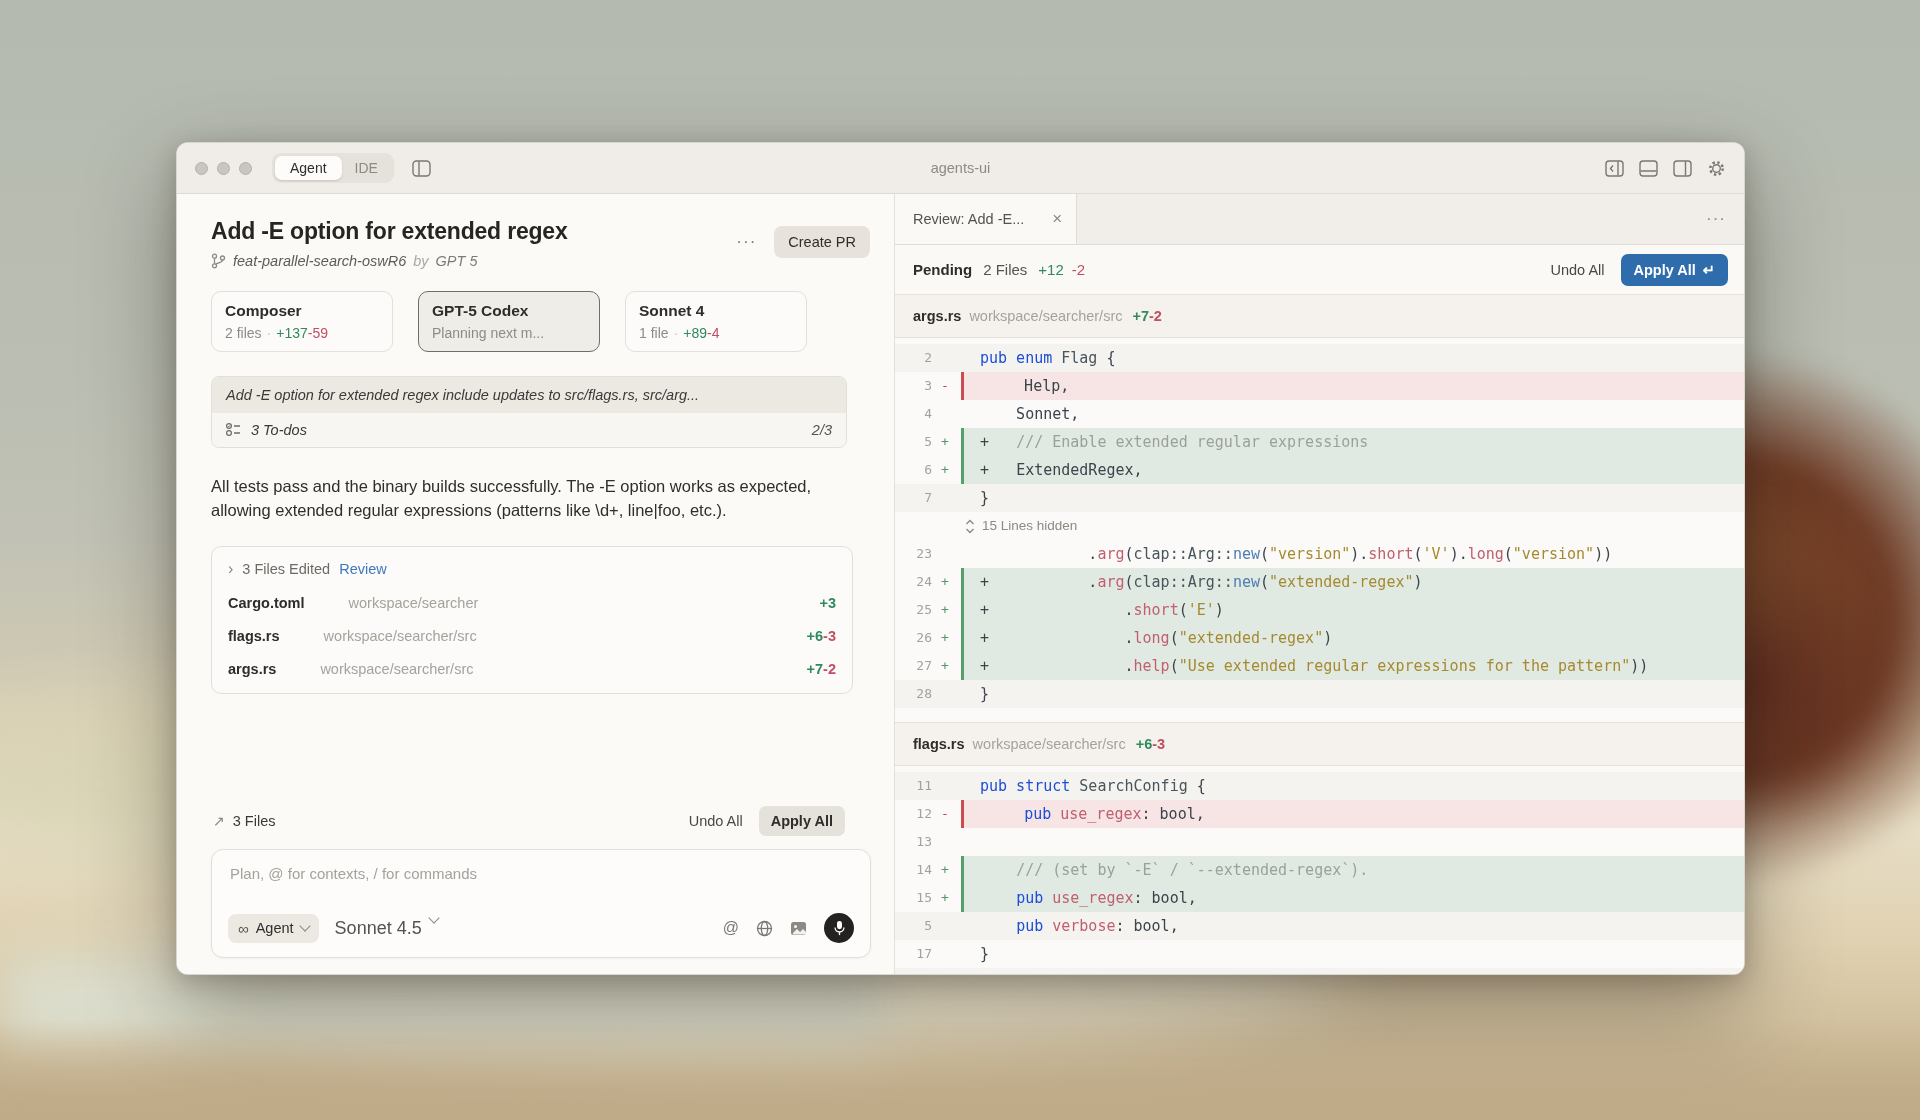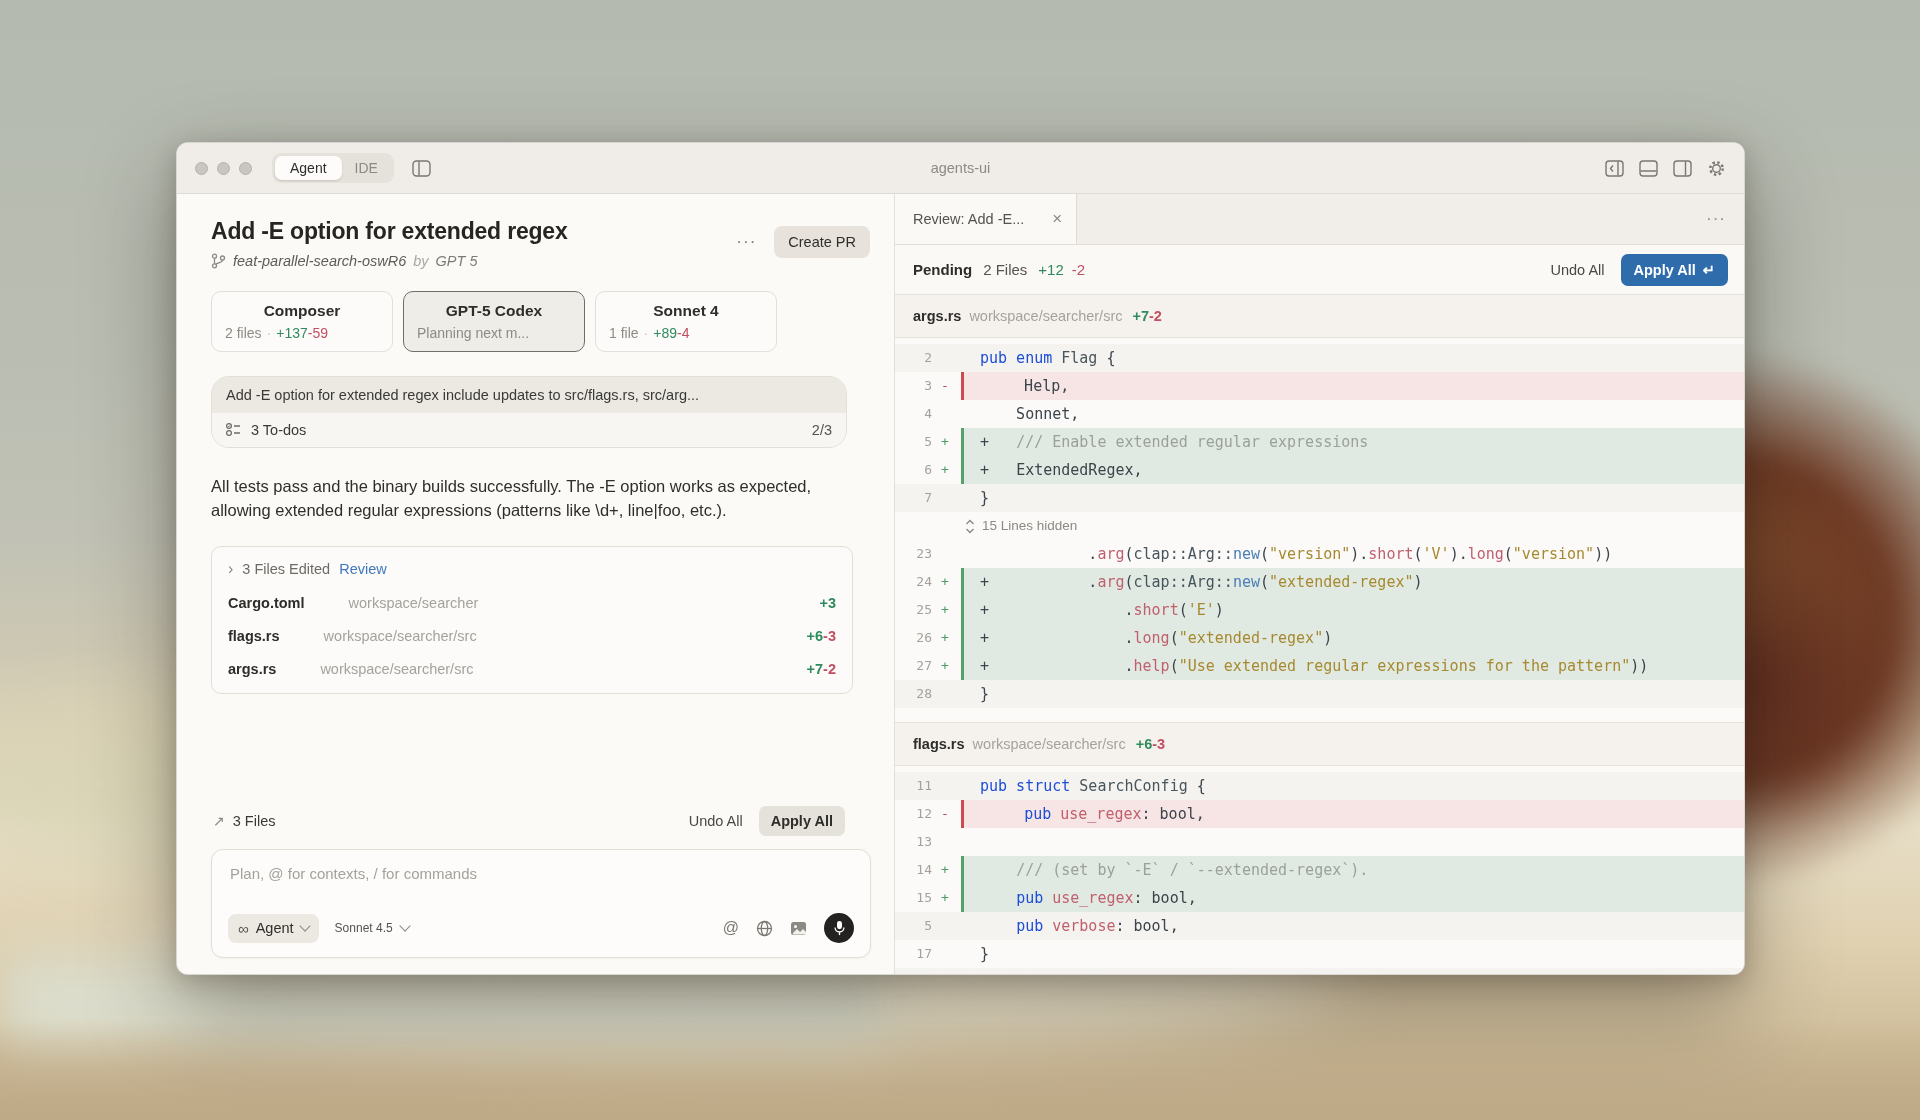--- a/index.html
+++ b/index.html
@@ -53,31 +53,31 @@
   .lp-head{display:flex;align-items:flex-start;}
   .lp-title{font-size:23px;font-weight:700;color:#262522;letter-spacing:-.2px;line-height:1.2;}
   .branchrow{display:flex;align-items:center;gap:7px;margin-top:7px;font-size:14.5px;font-style:italic;}
   .branch-name{color:#5E5C57;}
   .branch-by{color:#ABA8A2;}
   .branch-model{color:#7E7B76;}
   .head-actions{margin-left:auto;display:flex;align-items:center;gap:18px;padding-top:8px;}
   .more{color:#7A7772;font-size:17px;letter-spacing:1px;}
   .btn-gray{background:#E7E3DC;border-radius:8px;padding:8px 14px;font-size:14.5px;color:#2F2E2B;}
 
-  .cards{display:flex;gap:10px;margin-top:22px;text-align:center;}
+  .cards{display:flex;gap:25px;margin-top:22px;}
   .card{width:182px;box-sizing:border-box;border:1px solid #E3DFD9;border-radius:10px;
         padding:10px 13px;background:#FCFBF9;}
   .card.sel{border:1.5px solid #706E6A;background:#EFEDE8;}
   .card-title{font-size:15.5px;font-weight:600;color:#2E2D2A;margin-bottom:5px;white-space:nowrap;}
   .card-sub{font-size:14px;color:#8E8B85;white-space:nowrap;display:flex;gap:5px;align-items:center;}
   .dot{color:#C6C3BC;}
   .plus{color:var(--green,#2F8A5D);}
   .minus{color:var(--red,#C14F62);}
 
-  .task{border:1px solid #E2DED8;border-radius:18px;overflow:hidden;margin-top:24px;width:636px;box-sizing:border-box;}
+  .task{border:1px solid #E2DED8;border-radius:8px;overflow:hidden;margin-top:24px;width:636px;box-sizing:border-box;font-style:italic;}
   .task-prompt{background:#ECE9E3;padding:10px 14px;font-size:14.5px;color:#3A3936;
                white-space:nowrap;overflow:hidden;}
   .task-todos{background:#F8F6F2;padding:9px 14px;display:flex;align-items:center;gap:9px;
               font-size:14.5px;color:#3A3936;}
   .task-progress{margin-left:auto;color:#55534E;}
 
   .summary{margin-top:26px;font-size:16.5px;line-height:1.47;color:#2F2E2B;width:620px;}
 
   .filescard{border:1px solid #E2DED8;border-radius:10px;margin-top:24px;width:642px;
              box-sizing:border-box;padding:13px 16px 16px;background:#FCFBF9;}
@@ -102,21 +102,21 @@
             box-sizing:border-box;padding:14px 16px;box-shadow:0 1px 3px rgba(0,0,0,.04);}
   .composer input{border:none;outline:none;background:transparent;width:100%;
             font-family:"Liberation Sans",sans-serif;font-size:15px;color:#3A3936;}
   .composer input::placeholder{color:#A5A29C;}
   .comp-row{display:flex;align-items:center;margin-top:30px;}
   .agent-pill{background:#ECE9E3;border-radius:8px;padding:6px 10px;display:flex;align-items:center;
               gap:7px;font-size:14.5px;color:#2F2E2B;}
   .inf{font-size:15px;color:#55534E;}
   .chev{width:7px;height:7px;border-right:1.5px solid #8D8A84;border-bottom:1.5px solid #8D8A84;
         display:inline-block;transform:rotate(45deg);margin-top:-4px;}
-  .model-pick{display:flex;align-items:center;gap:8px;margin-left:16px;font-size:12px;color:#55534E;}
+  .model-pick{display:flex;align-items:flex-start;gap:8px;margin-left:16px;font-size:18px;color:#55534E;}
   .comp-icons{margin-left:auto;display:flex;align-items:center;gap:17px;color:#7A7772;}
   .at{font-size:16px;}
   .micbtn{width:30px;height:30px;border-radius:50%;background:#232220;display:flex;
           align-items:center;justify-content:center;}
 
   
   .right{flex:1;min-width:0;display:flex;flex-direction:column;background:#FBFAF8;}
   .tabstrip{flex:0 0 50px;background:#F1EEE9;border-bottom:1px solid #E0DCD5;display:flex;align-items:stretch;}
   .tab{display:flex;align-items:center;gap:28px;padding:0 14px 0 18px;background:#FAF9F6;
        border-right:1px solid #E0DCD5;font-size:14.5px;color:#55534E;}

